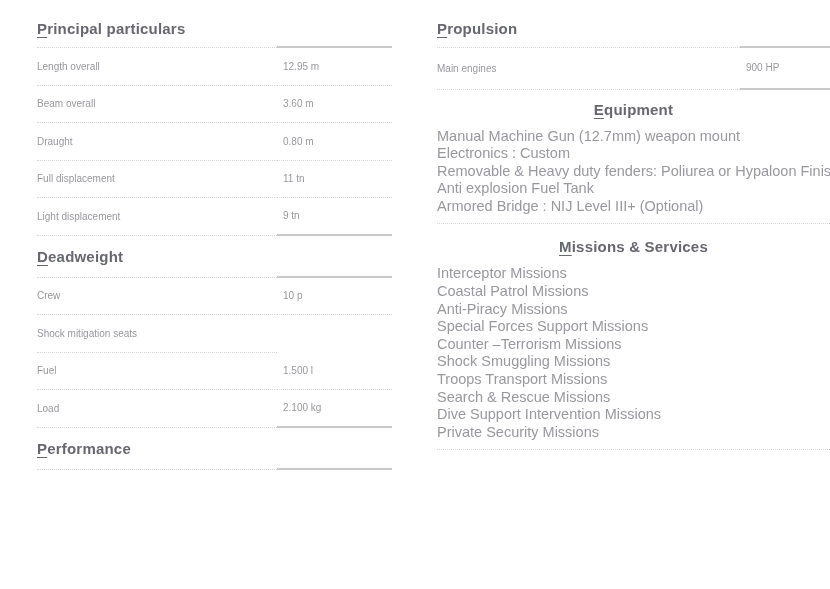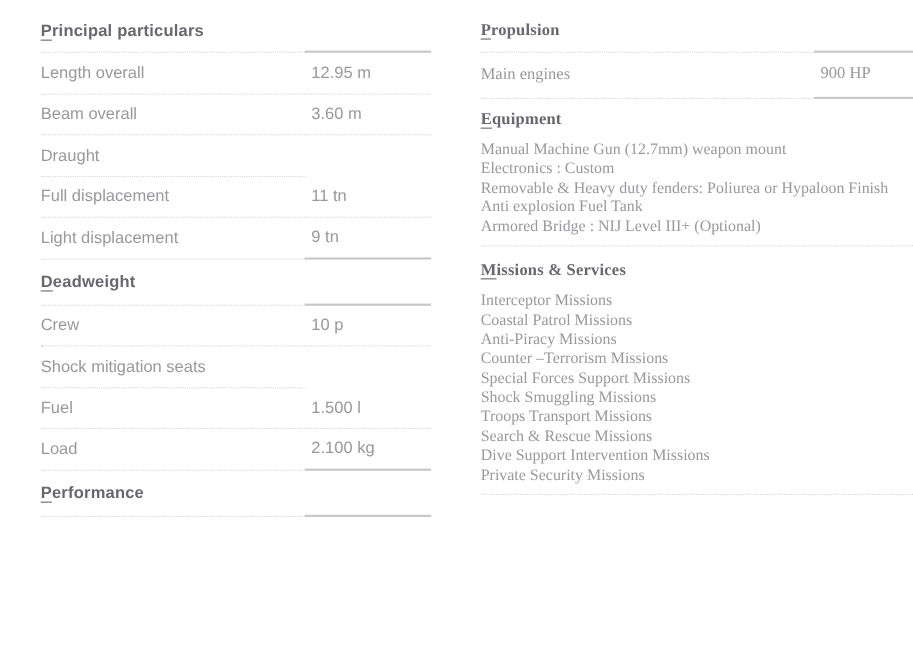--- a/index.html
+++ b/index.html
@@ -6,59 +6,59 @@
   html, body {
     width:830px; height:589px;
     background:#ffffff;
     font-family:"Liberation Sans", sans-serif;
     -webkit-font-smoothing:antialiased;
   }
   .page { position:relative; width:830px; height:475px; overflow:hidden; background:var(--background,#fff); }
 
   .col { position:absolute; top:10px; }
   .col-left  { left:37px;  width:355px; }
-  .col-right { left:437px; width:393px;font-family:Liberation Serif, serif; }
+  .col-right { left:437px; width:393px; }
 
   
   .heading-row { display:flex; align-items:stretch; height:42px; }
   .col > .spec-table:first-child .heading-row { height:38px; }
   .heading-label {
     display:block; width:240px;
     font-size:15px; font-weight:700; letter-spacing:.2px;
     color:var(--heading,#67676f);
     border-bottom:1px dotted var(--dotted,#d6d6d6);
     line-height:41px; white-space:nowrap;
   }
   .col > .spec-table:first-child .heading-label { line-height:37px; }
   .col-right .heading-label { width:303px; }
   .heading-label::first-letter { text-decoration:underline; text-underline-offset:3px; }
   .heading-fill { flex:1; border-bottom:2px solid var(--solid,#c8c8c8); }
 
   .spec-row { display:flex; height:37.5px; }
   .col-right .spec-row { height:41.5px; }
   .spec-cell {
     display:flex; align-items:center;
-    font-size:15px; color:var(--text,#98989e);
+    font-size:10px; color:var(--text,#98989e);
     border-bottom:1px dotted var(--dotted,#d6d6d6);
     white-space:nowrap;
   }
   .spec-label { width:240px; }
   .col-right .spec-label { width:303px; }
   .spec-value { flex:1; padding-left:6px;text-align:right; }
   
   .spec-table:not(:last-child) .spec-rows .spec-row:last-child .spec-value {
     border-bottom:2px solid var(--solid,#c8c8c8);
   }
 
   
   .list-section { padding:10px 0 8px; border-bottom:1px dotted var(--dotted,#d6d6d6); }
   .list-section + .list-section { padding-top:13px; }
   .list-heading {
     display:block; font-size:15px; font-weight:700; letter-spacing:.2px;
-    color:var(--heading,#67676f); line-height:19px; margin-bottom:9px;
+    color:var(--heading,#67676f); line-height:19px; margin-bottom:9px;text-align:center;
   }
   .list-heading::first-letter { text-decoration:underline; text-underline-offset:3px; }
   .list-line { font-size:14.5px; color:var(--text,#98989e); line-height:17.6px; white-space:nowrap; }
 </style>
 </head>
 <body>
 
 <div class="page">
 
   <div class="col col-left">
@@ -74,20 +74,21 @@
     <div class="spec-cell spec-value">12.95 m</div>
   </div>
 
   <div class="spec-row">
     <div class="spec-cell spec-label">Beam overall</div>
     <div class="spec-cell spec-value">3.60 m</div>
   </div>
 
   <div class="spec-row">
     <div class="spec-cell spec-label">Draught</div>
+    <div class="spec-cell spec-value">0.80 m</div>
   </div>
 
   <div class="spec-row">
     <div class="spec-cell spec-label">Full displacement</div>
     <div class="spec-cell spec-value">11 tn</div>
   </div>
 
   <div class="spec-row">
     <div class="spec-cell spec-label">Light displacement</div>
     <div class="spec-cell spec-value">9 tn</div>
@@ -174,24 +175,24 @@
 
     <section class="list-section">
       <h3 class="list-heading">Missions &amp; Services</h3>
       <div class="list-items">
   <div class="list-line">Interceptor Missions</div>
 
   <div class="list-line">Coastal Patrol Missions</div>
 
   <div class="list-line">Anti-Piracy Missions</div>
 
+  <div class="list-line">Special Forces Support Missions</div>
+
   <div class="list-line">Counter –Terrorism Missions</div>
 
-  <div class="list-line">Special Forces Support Missions</div>
-
   <div class="list-line">Shock Smuggling Missions</div>
 
   <div class="list-line">Troops Transport Missions</div>
 
   <div class="list-line">Search &amp; Rescue Missions</div>
 
   <div class="list-line">Dive Support Intervention Missions</div>
 
   <div class="list-line">Private Security Missions</div>
 </div>

